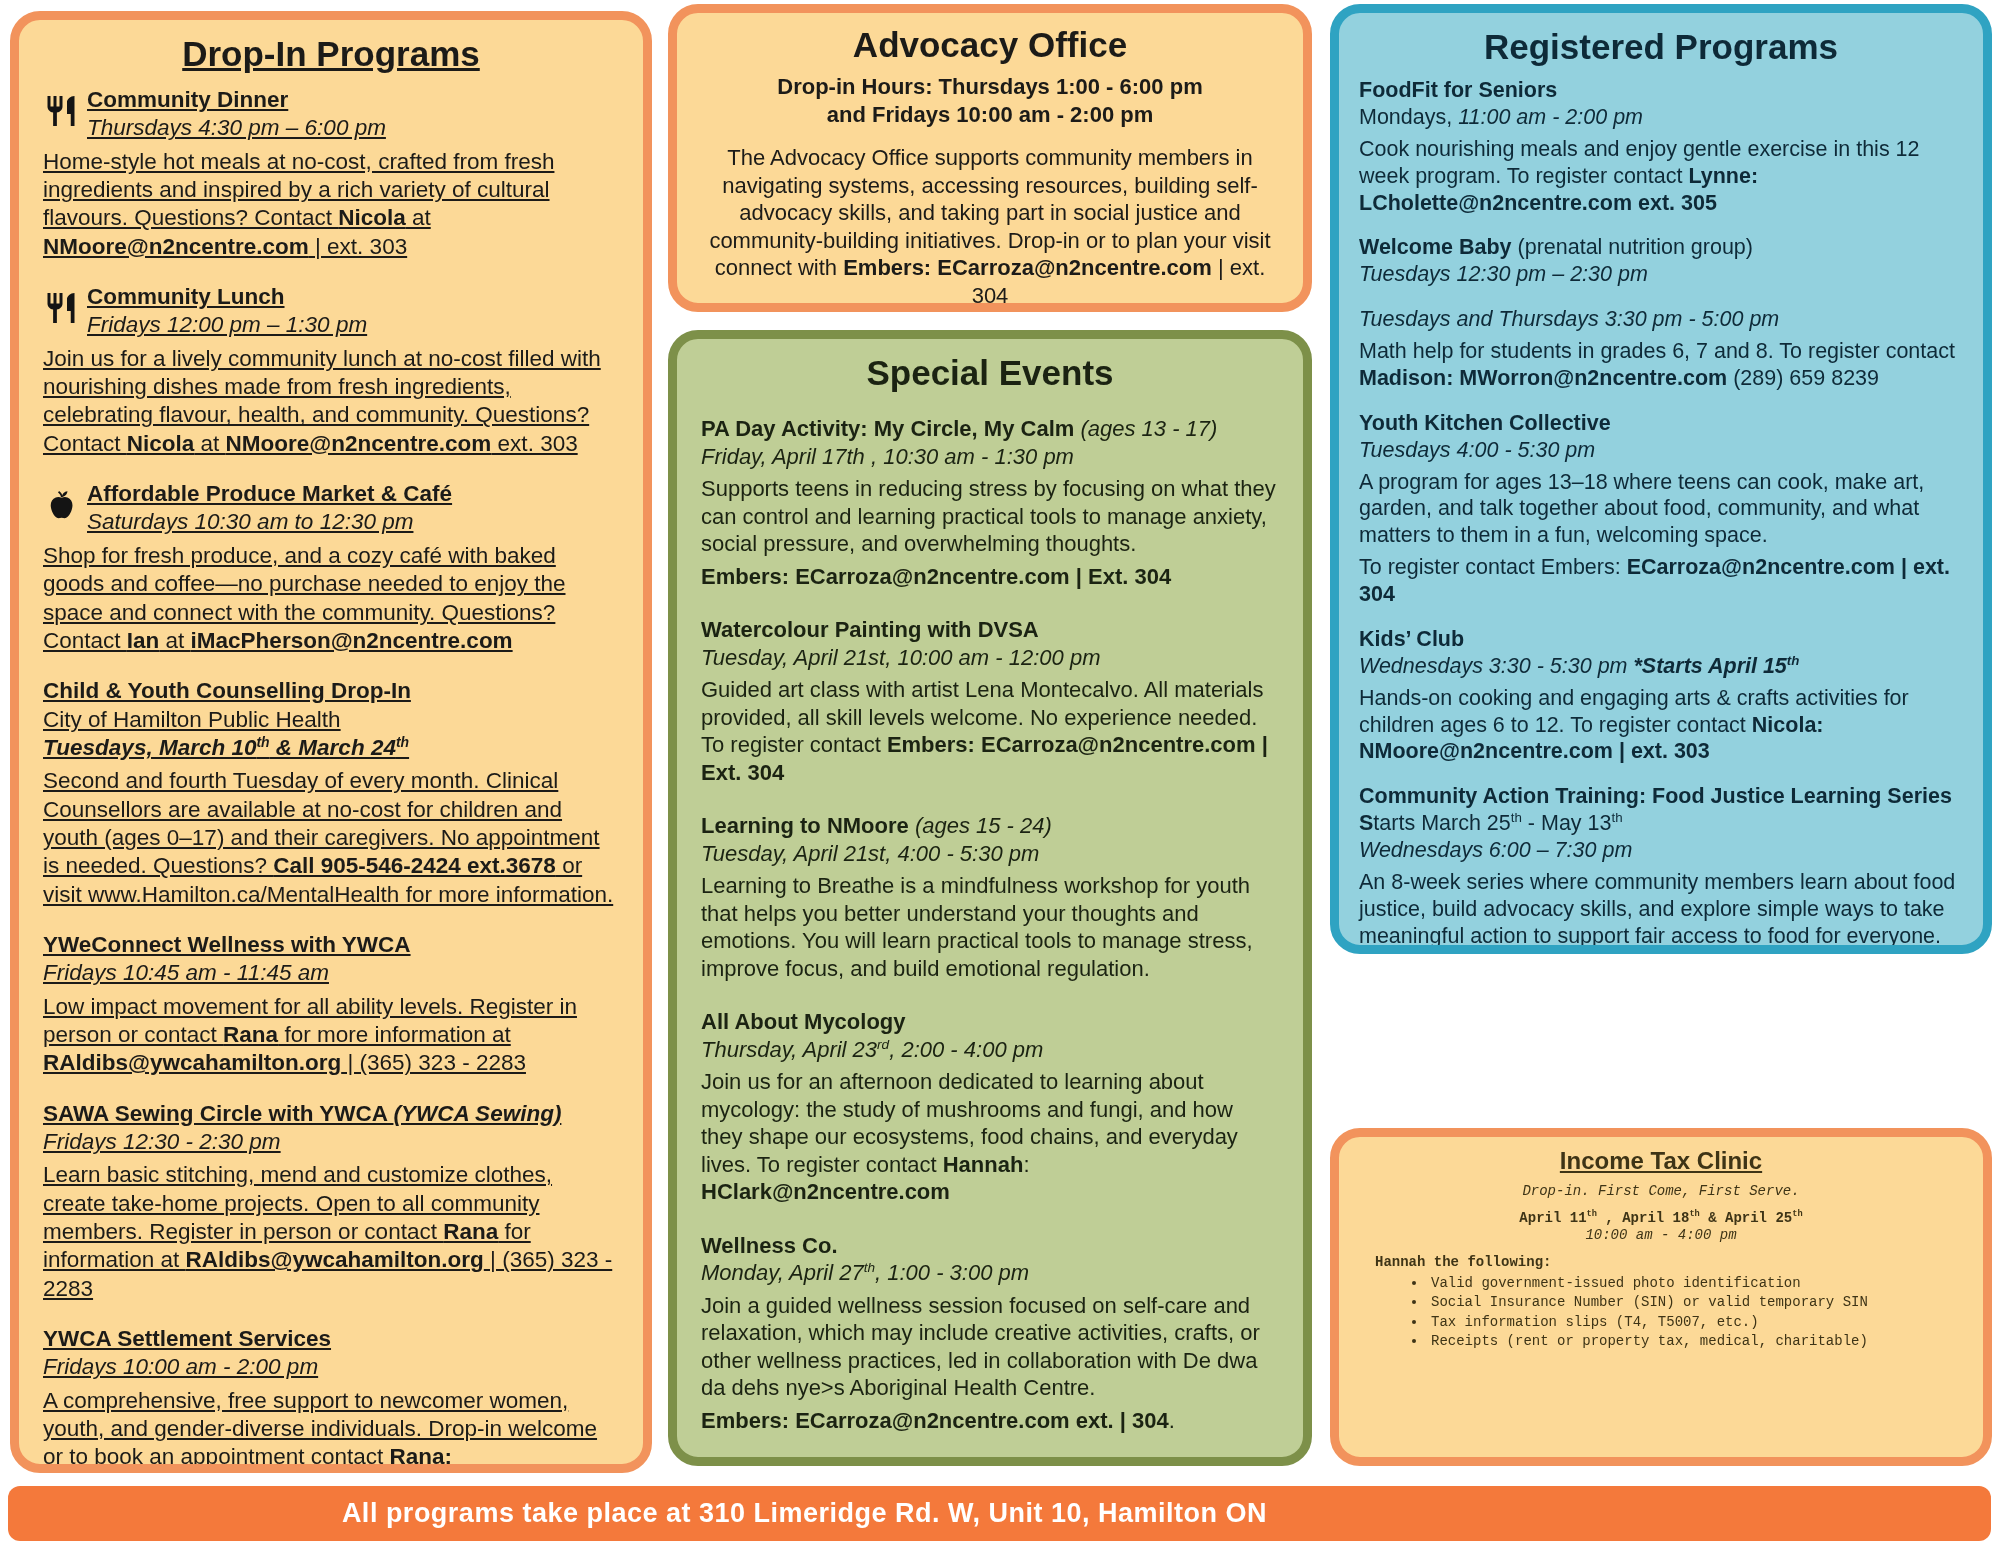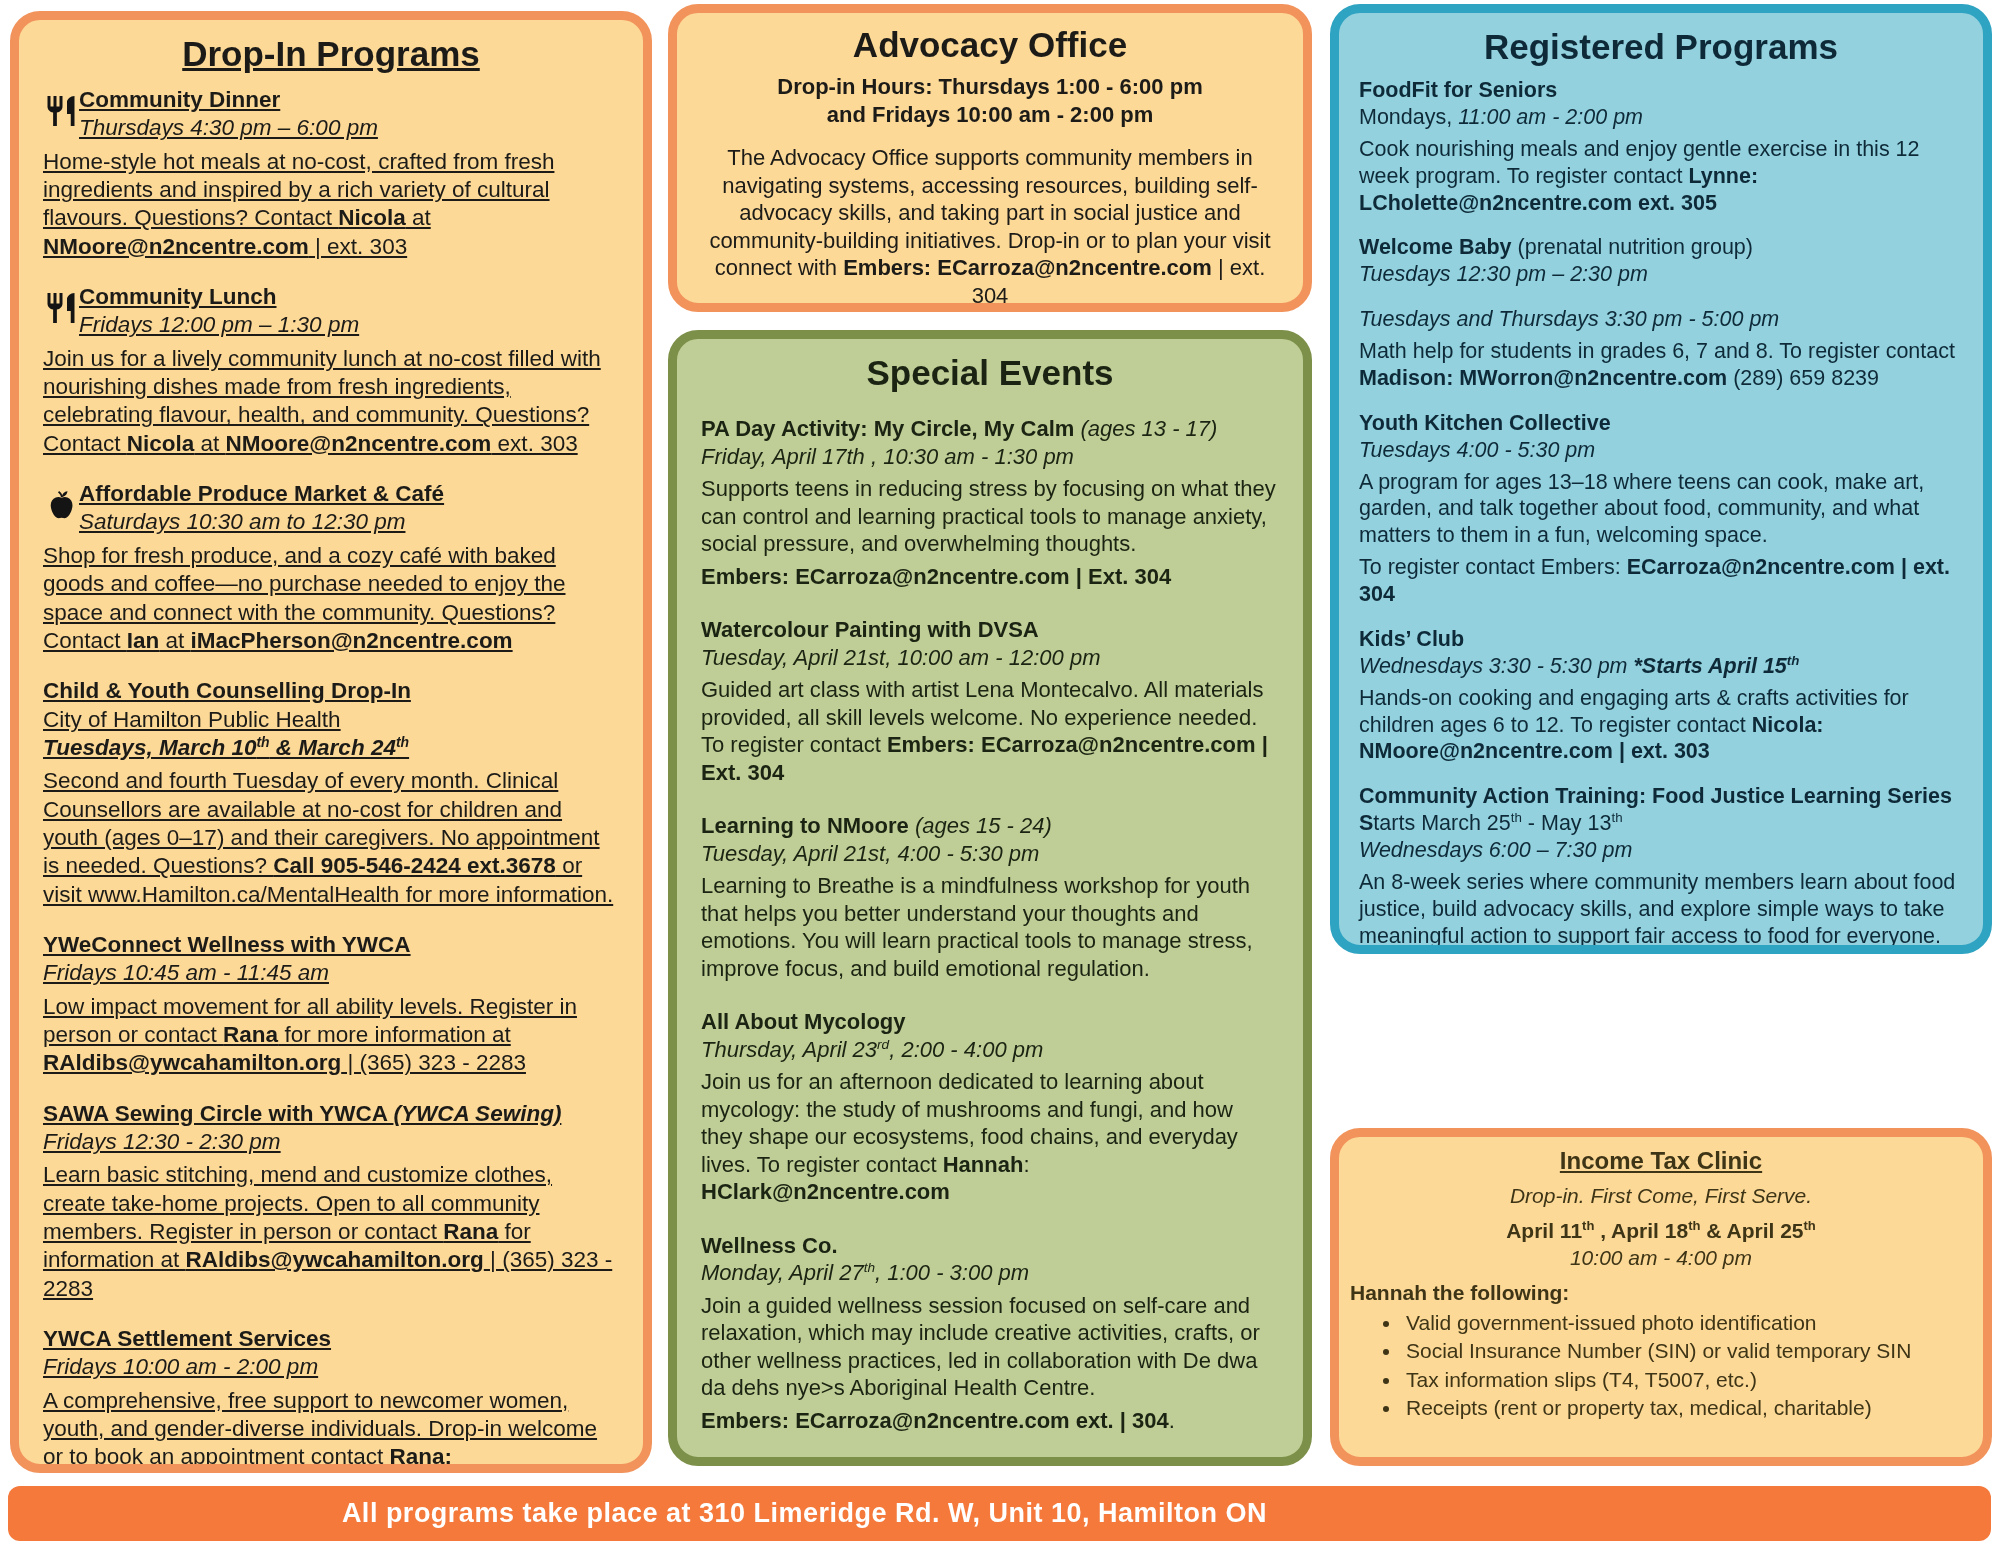--- a/index.html
+++ b/index.html
@@ -22,29 +22,29 @@
   #panel-registered{left:1330px;top:4px;width:662px;height:950px;}
   #panel-tax{left:1330px;top:1128px;width:662px;height:338px;color:#3e3416;}
   .panel-title{font-size:35px;font-weight:700;text-align:center;margin:14px 10px 10px;}
   #panel-tax .panel-title{font-size:24px;margin:10px 10px 8px;text-decoration:underline;}
   #panel-advocacy .panel-title{margin:12px 10px 8px;}
   .content{padding:2px 24px 10px;}
   #panel-dropin .content{font-size:22.5px;line-height:1.26;}
   #panel-advocacy .content{font-size:22px;line-height:1.25;text-align:center;padding:0 20px;}
   #panel-special .content{font-size:22px;line-height:1.25;padding-top:12px;}
   #panel-registered .content{font-size:21.5px;line-height:1.25;padding:0 20px;}
-  #panel-tax .content{font-size:21px;line-height:1.26;padding:0 11px;}
+  #panel-tax .content{font-size:14px;line-height:1.26;padding:0 36px;font-family:Liberation Mono, monospace;}
   .item{margin-bottom:22px;}
   #panel-special .item{margin-bottom:26px;}
   #panel-registered .item{margin-bottom:18px;}
   #panel-tax .item{margin-bottom:9px;}
   .item.center{text-align:center;}
   .para{margin-top:5px;}
   .center .para{margin-top:16px;}
-  .head-row{display:flex;gap:0;align-items:flex-start;}
+  .head-row{display:flex;gap:8px;align-items:flex-start;}
   .glyph{flex:0 0 auto;display:inline-block;margin-top:2px;}
   .glyph svg{width:36px;height:46px;fill:#141414;}
   sup{font-size:62%;line-height:0;}
   ul{margin:3px 0 0 52px;}
   li{margin-bottom:2px;padding-left:4px;}
   .footerbar{position:absolute;left:8px;top:1486px;width:1983px;height:55px;background:var(--footer-bg);
     border-radius:12px;display:flex;align-items:center;justify-content:center;padding-right:390px;
     color:var(--footer-text);font-size:27px;font-weight:700;letter-spacing:.5px;}
 </style>
 </head>

